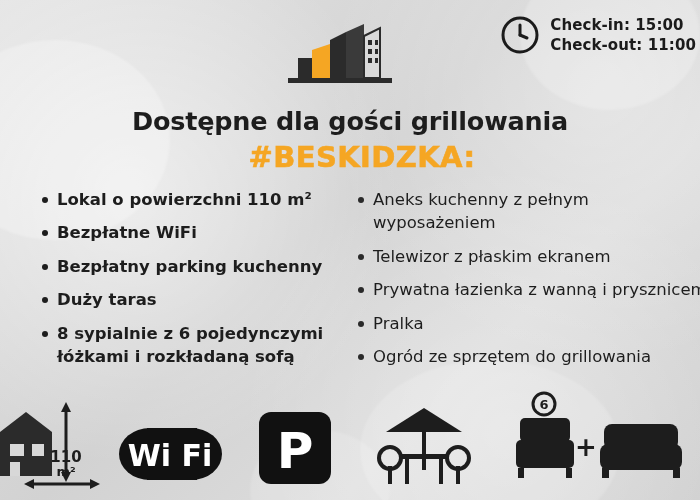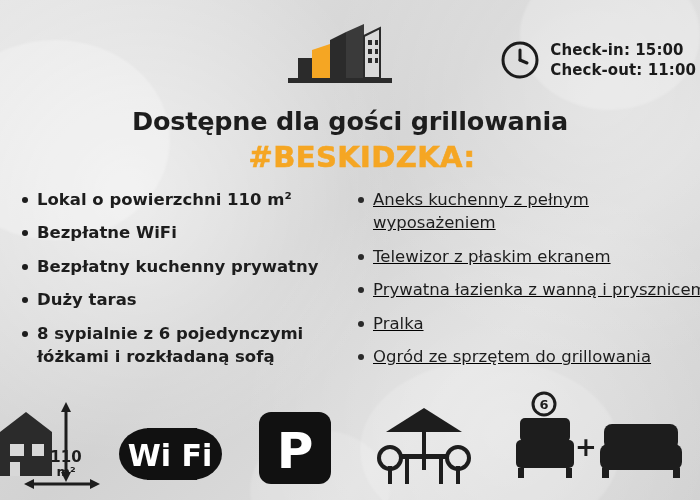--- a/index.html
+++ b/index.html
@@ -42,21 +42,21 @@
     top: 14px;
     width: 160px;
     height: 72px;
   }
   .logo svg { display: block; }
 
   
   .checkinfo {
     position: absolute;
     right: 4px;
-    top: 40px;
+    top: 15px;
     display: flex;
     align-items: center;
     gap: 10px;
     justify-content: flex-end;
   }
   .clock-icon { width: 40px; height: 40px; flex: 0 0 auto; }
   .check-lines {
     font-size: 15px;
     font-weight: bold;
     color: #1b1b1b;
@@ -92,23 +92,23 @@
 
   
   .features {
     position: absolute;
     top: 188px;
     left: 0;
     width: 700px;
     display: flex;
     gap: 0;
   }
-  .col { width: 350px; box-sizing: border-box; }
+  .col { width: 350px; box-sizing: border-box; margin-left: 20px; }
   .col.left { padding-left: 22px; }
-  .col.right { padding-left: 8px; text-decoration: underline; }
+  .col.right { padding-left: 8px; }
   .feat {
     display: flex;
     align-items: flex-start;
     font-size: 16.5px;
     font-weight: bold;
     color: #1d1d1d;
     line-height: 1.42;
     margin-bottom: 10px;
     white-space: nowrap;
   }
@@ -189,21 +189,21 @@
       <div class="feat">
         <span class="dot"></span>
         <span class="txt">Lokal o powierzchni 110 m²</span>
       </div>
       <div class="feat">
         <span class="dot"></span>
         <span class="txt">Bezpłatne WiFi</span>
       </div>
       <div class="feat">
         <span class="dot"></span>
-        <span class="txt">Bezpłatny kuchenny prywatny</span>
+        <span class="txt">Bezpłatny parking kuchenny</span>
       </div>
       <div class="feat">
         <span class="dot"></span>
         <span class="txt">Duży taras</span>
       </div>
       <div class="feat">
         <span class="dot"></span>
         <span class="txt" style="white-space:normal; max-width:290px;">8 sypialnie z 6 pojedynczymi łóżkami i rozkładaną sofą</span>
       </div>
     </div>

